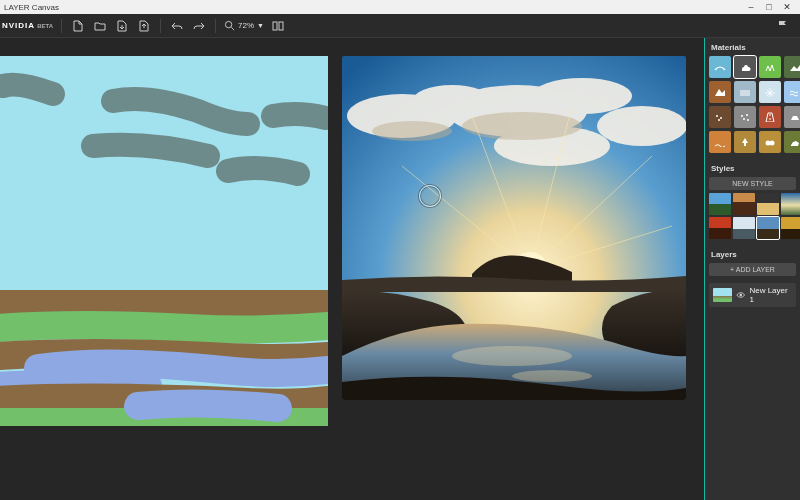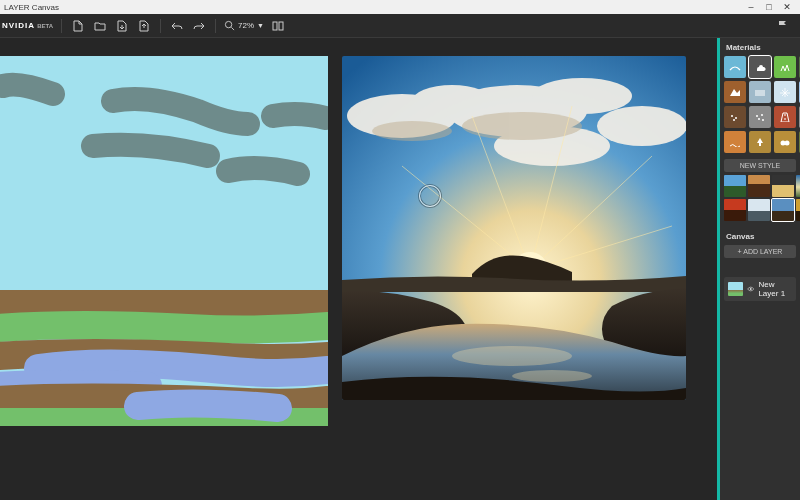--- a/index.html
+++ b/index.html
@@ -19,36 +19,36 @@
   svg { display: block; }
 
   .workspace { position: absolute; top: 38px; left: 0; right: 0; bottom: 0; display: flex; background: #262626; }
   .canvas-area { flex: 1; display: flex; gap: 14px; padding: 18px 10px 0 0; overflow: hidden; }
   .canvas-panel { position: relative; }
   .sketch-panel { width: 330px; height: 370px; margin-left: -2px; }
   .output-panel { width: 344px; height: 344px; border-radius: 2px; overflow: hidden; position: relative; }
   
   .brush-cursor { position: absolute; width: 22px; height: 22px; border: 1px solid rgba(255,255,255,0.7); border-radius: 50%; pointer-events: none; box-shadow: 0 0 0 1px rgba(0,0,0,0.3), inset 0 0 0 1px rgba(0,0,0,0.3); }
 
-  .side { width: 83px; background: #303030; display: flex; flex-direction: column; border-left: 3px solid #14b8a6; }
+  .side { width: 96px; background: #303030; display: flex; flex-direction: column; border-left: 1px solid #14b8a6; }
   .panel-h { font-size: 8px; color: #ddd; padding: 5px 6px 4px; font-weight: bold; }
   .materials-grid { display: grid; grid-template-columns: repeat(4, 1fr); gap: 3px; padding: 0 4px 6px; }
   .mat { width: 22px; height: 22px; border-radius: 2px; display: flex; align-items: center; justify-content: center; cursor: pointer; position: relative; }
   .mat.sel { outline: 1px solid #fff; outline-offset: 0; }
   .mat svg { width: 12px; height: 10px; }
 
   .styles-row { display: flex; flex-direction: column; }
   .new-style-btn { background: #4a4a4a; font-size: 7px; color: #ccc; text-align: center; padding: 3px 0; cursor: pointer; margin: 0 4px 3px; border-radius: 2px; }
   .styles-grid { display: grid; grid-template-columns: repeat(4, 1fr); gap: 2px; padding: 0 4px 6px; }
   .style-th { width: 22px; height: 22px; border-radius: 1px; cursor: pointer; overflow: hidden; }
   .style-th.sel { outline: 1px solid #fff; }
 
   .layers { display: flex; flex-direction: column; }
   .add-layer-btn { background: #4a4a4a; font-size: 7px; color: #ccc; text-align: center; padding: 3px 0; cursor: pointer; margin: 0 4px 3px; border-radius: 2px; }
-  .layer-row { display: flex; align-items: center; gap: 4px; background: #3d3d3d; margin: 16px 4px; padding: 3px 4px; border-radius: 2px; cursor: pointer; }
+  .layer-row { display: flex; align-items: center; gap: 4px; background: #3d3d3d; margin: 4px 4px; padding: 3px 4px; border-radius: 2px; cursor: pointer; }
   .layer-thumb { width: 20px; height: 14px; border-radius: 1px; }
   .layer-eye { width: 10px; height: 10px; }
   .layer-name { font-size: 8px; color: #eee; }
 </style>
 </head>
 <body>
 
 <div class="titlebar">
   <span>LAYER Canvas</span>
   <div class="spacer"></div>
@@ -296,35 +296,36 @@
             <circle cx="8" cy="6" r="2.5" fill="#fff"></circle>
           </svg>
         </div>
         <div class="mat" style="background: rgb(108, 122, 55);">
           <svg viewBox="0 0 12 10">
             <path d="M2 8l2-3 3-1 3 2-1 3H2z" fill="#fff"></path>
           </svg>
         </div>
       </div>
 
+    <div class="panel-h">Styles</div>
     <div class="styles-row">
       <div class="new-style-btn">NEW STYLE</div>
       <div class="styles-grid" id="styles-grid">
           <div class="style-th" style="background: linear-gradient(rgb(90, 163, 216) 50%, rgb(45, 90, 42) 50%);"></div>
           <div class="style-th" style="background: linear-gradient(rgb(201, 139, 74) 40%, rgb(74, 42, 22) 40%);"></div>
           <div class="style-th" style="background: linear-gradient(rgb(51, 51, 51) 45%, rgb(224, 192, 112) 45%);"></div>
           <div class="style-th" style="background: linear-gradient(rgb(42, 106, 166), rgb(234, 223, 168) 55%, rgb(74, 106, 58));"></div>
           <div class="style-th" style="background: linear-gradient(rgb(198, 58, 31) 50%, rgb(58, 26, 10) 50%);"></div>
           <div class="style-th" style="background: linear-gradient(rgb(217, 230, 239) 55%, rgb(74, 90, 99) 55%);"></div>
           <div class="style-th sel" style="background: linear-gradient(rgb(90, 143, 192) 55%, rgb(58, 42, 24) 55%);"></div>
           <div class="style-th" style="background: linear-gradient(rgb(208, 160, 48) 55%, rgb(42, 26, 8) 55%);"></div>
         </div>
     </div>
 
-    <div class="panel-h">Canvas</div>
+    <div class="panel-h">Layers</div>
     <div class="layers">
       <div class="add-layer-btn">+ ADD LAYER</div>
       <div id="layers-list">
           <div class="layer-row">
             <div class="layer-thumb" style="background:linear-gradient(#a2e1ee 55%,#8a6a43 55%,#73c06b 80%);"></div>
             <svg class="layer-eye" viewBox="0 0 12 12">
               <path d="M1 6q5-6 10 0-5 6-10 0z" fill="none" stroke="#ddd" stroke-width="1"></path>
               <circle cx="6" cy="6" r="1.5" fill="#ddd"></circle>
             </svg>
             <span class="layer-name">New Layer 1</span>

